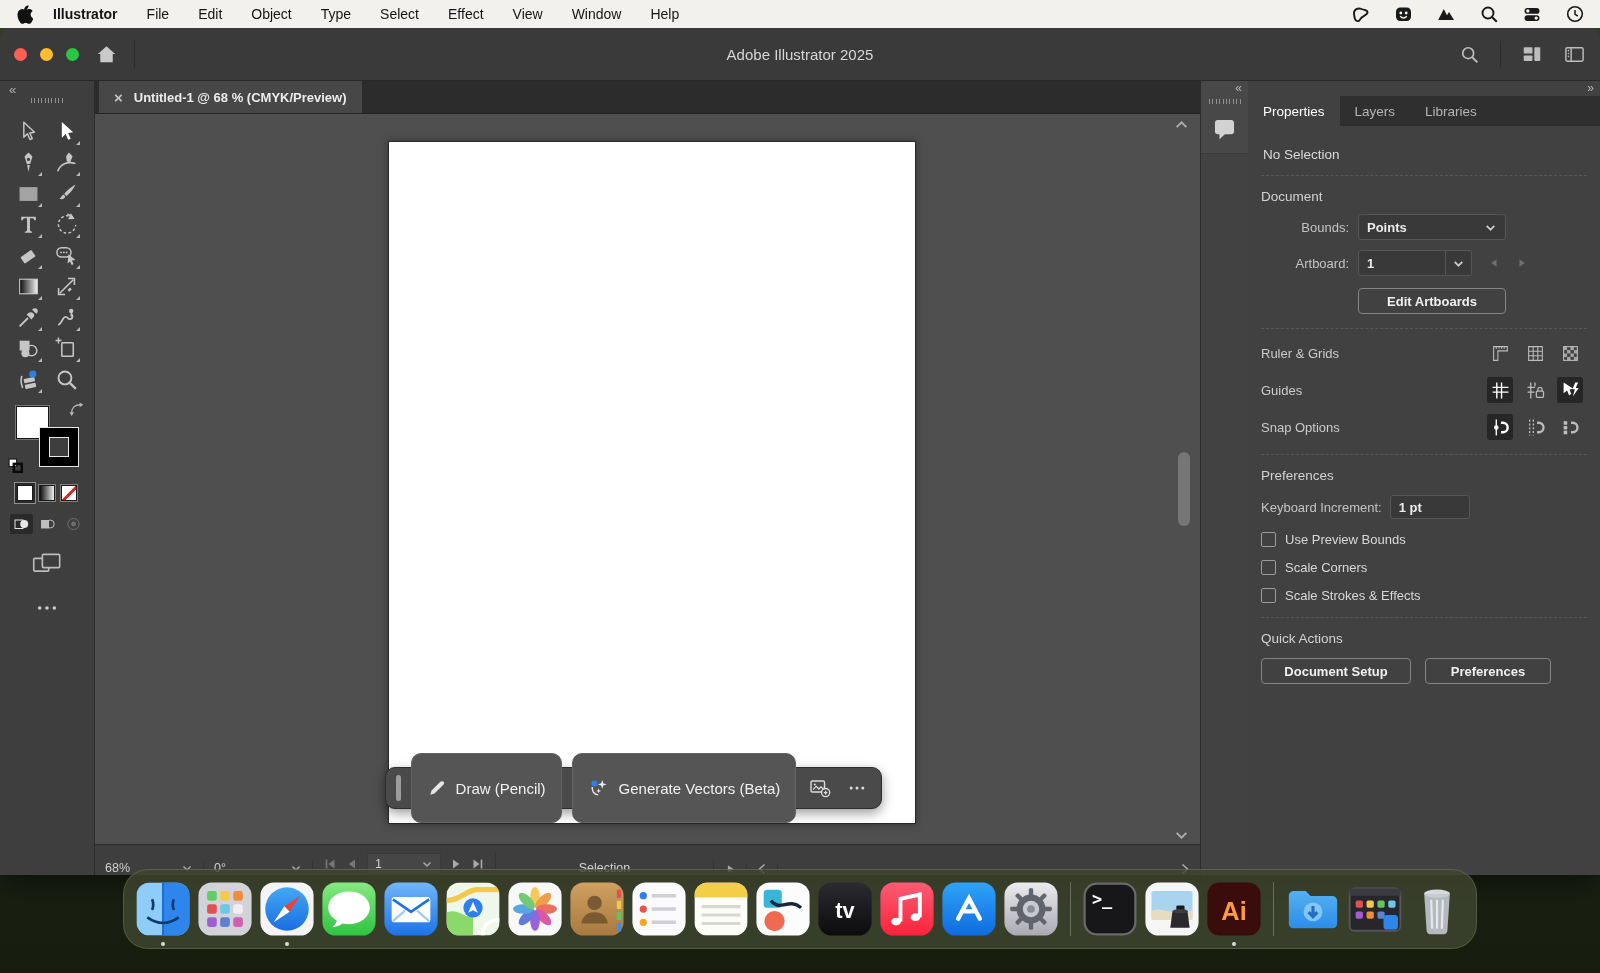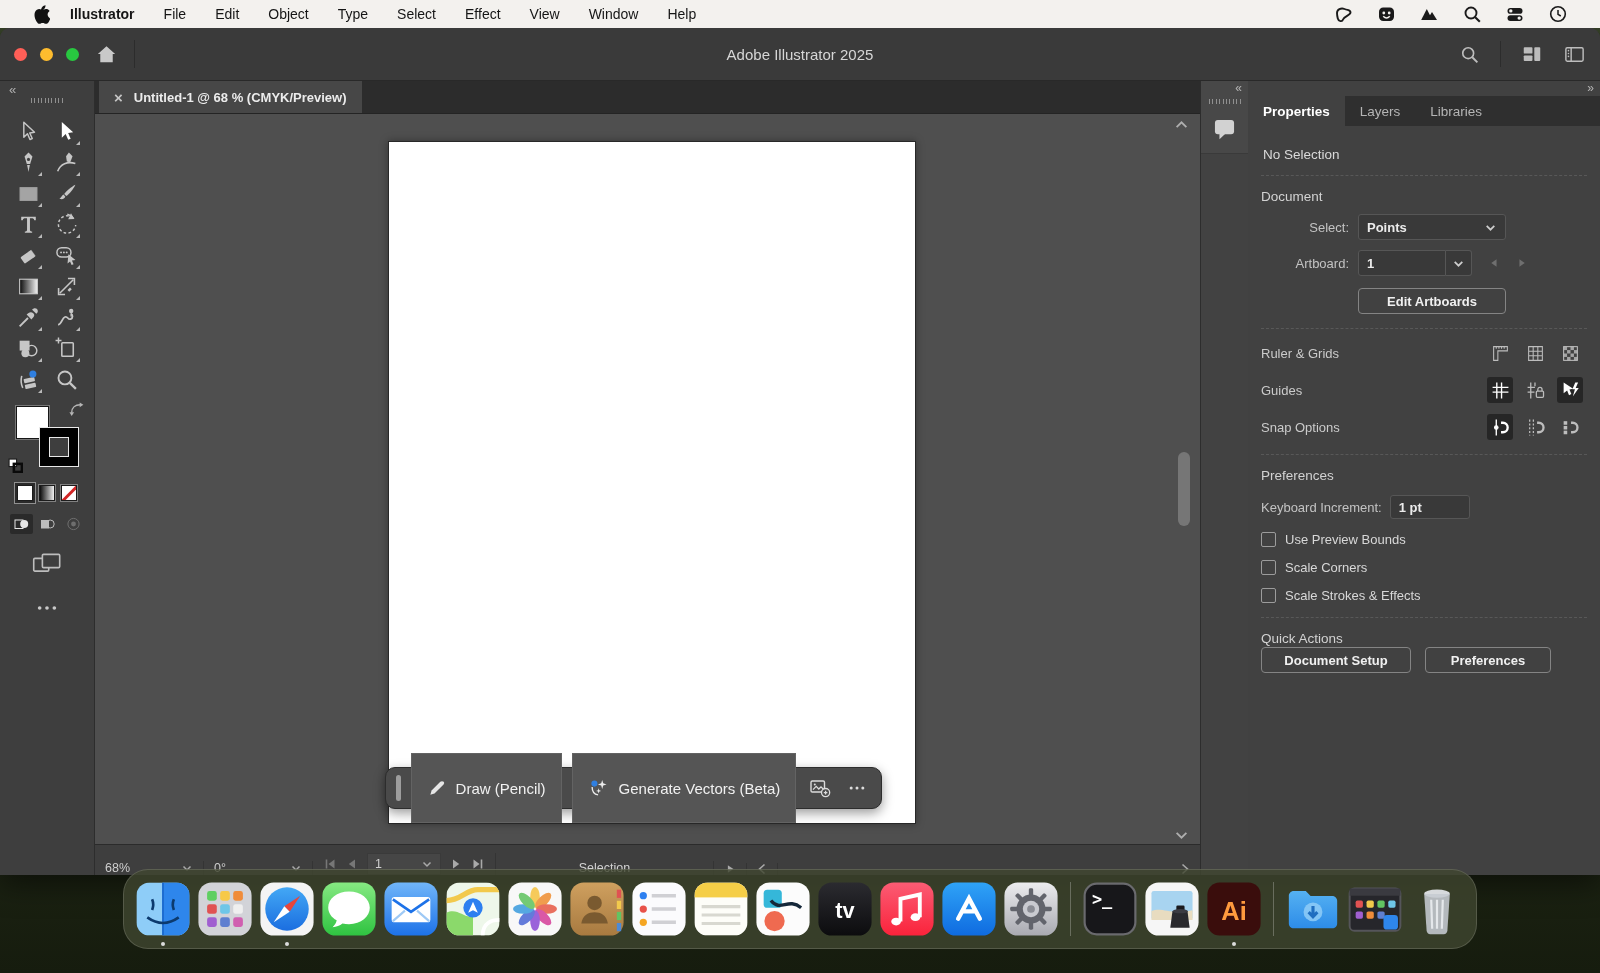--- a/index.html
+++ b/index.html
@@ -4,21 +4,21 @@
 <style>
   html,body{margin:0;padding:0}
   .screen{position:relative;width:1600px;height:973px;overflow:hidden;
     background:linear-gradient(180deg,#39452b 0%,#2d3720 50%,#232b18 72%,#161c0e 100%);
     font-family:"Liberation Sans",sans-serif}
   .icon{display:inline-flex;align-items:center;justify-content:center}
   .icon svg{display:block}
 
   
   .menubar{position:absolute;top:0;left:0;right:0;height:28px;background:#f3f1ee;
-    display:flex;align-items:center;padding:0 33px;font-size:14px;color:#151515;z-index:9}
+    display:flex;align-items:center;padding:0 16px;font-size:14px;color:#151515;z-index:9}
   .mb-app{font-weight:bold;margin-left:20px}
   .menu-item{margin-left:29px;cursor:default}
   .mb-right{margin-left:auto;display:flex;align-items:center;gap:25px;color:#1a1a1a}
 
   
   .window{position:absolute;top:28px;left:0;width:1600px;height:847px;border-radius:10px 10px 0 0;
     overflow:hidden;background:#3e3e3e;box-shadow:0 8px 30px rgba(0,0,0,.55);z-index:2}
   .titlebar{height:52px;background:#3a3a3a;border-bottom:1px solid #292929;display:flex;align-items:center;position:relative;padding:0 14px}
   .tl{width:13px;height:13px;border-radius:50%;margin-right:13px}
   .tb-home{margin-left:16px;color:#c9c9c9}
@@ -60,21 +60,21 @@
   
   .center{width:1105px;display:flex;flex-direction:column;box-sizing:border-box}
   .tabbar{height:32px;background:#2c2c2c;display:flex;border-bottom:1px solid #242424}
   .doc-tab{height:32px;background:#474747;display:flex;align-items:center;padding:0 15px;gap:11px;color:#ececec;font-size:13px;font-weight:bold;margin-left:4px;cursor:default}
   .tab-close{color:#c6c6c6;font-size:15px;line-height:1}
   .canvas{flex:1;background:#4f4f4f;position:relative;overflow:hidden}
   .artboard{position:absolute;left:293px;top:27px;width:528px;height:683px;background:#ffffff;border:1px solid #282828;box-shadow:0 0 8px rgba(0,0,0,.35);box-sizing:border-box}
   .taskbar{position:absolute;left:290px;top:653px;width:497px;height:42px;background:#4a4a4a;border:1px solid #2d2d2d;border-radius:10px;
     box-shadow:0 4px 12px rgba(0,0,0,.4);display:flex;align-items:center;padding:0 10px;gap:10px;box-sizing:border-box}
   .tb-grip{width:5px;height:26px;border-radius:3px;background:#9d9d9d}
-  .task-btn{height:32px;border-radius:0;background:#555555;border:1px solid #636363;display:flex;align-items:center;gap:9px;padding:18px 15px;color:#f1f1f1;font-size:15px;cursor:default;white-space:nowrap}
+  .task-btn{height:32px;border-radius:10px;background:#555555;border:1px solid #636363;display:flex;align-items:center;gap:9px;padding:18px 15px;color:#f1f1f1;font-size:15px;cursor:default;white-space:nowrap}
   .task-icon-btn{width:30px;height:30px;display:flex;align-items:center;justify-content:center;color:#dcdcdc}
   .vscroll-up{position:absolute;right:12px;top:6px;color:#aeaeae}
   .vscroll-thumb{position:absolute;right:10px;top:338px;width:12px;height:74px;border-radius:7px;background:#767676}
   .vscroll-down{position:absolute;right:12px;bottom:4px;color:#aeaeae}
 
   .statusbar{height:30px;background:#3e3e3e;border-top:1px solid #2b2b2b;display:flex;align-items:flex-end;font-size:12.5px;color:#cfcfcf}
   .sb-seg{display:flex;align-items:center;padding:0 10px;border-right:1px solid #343434}
   .sb-between{justify-content:space-between}
   .sb-nav{gap:8px}
   .sb-box{display:flex;align-items:center;justify-content:space-between;background:#464646;border:1px solid #3a3a3a;height:22px;padding:0 7px;box-sizing:border-box}
@@ -91,21 +91,21 @@
   .chev-collapse{position:absolute;right:7px;top:0;color:#b5b5b5;font-size:12px;letter-spacing:-1px}
   .strip .grip{margin-top:3px}
   .strip-btn{margin-top:7px;width:40px;height:34px;display:flex;align-items:center;justify-content:center;color:#d2d2d2}
   .strip-div{width:100%;height:1px;background:#3a3a3a;margin-top:8px}
   .strip-rest{flex:1;width:100%;background:#424242}
 
   .props{width:352px;background:#414141;display:flex;flex-direction:column;box-sizing:border-box}
   .props-head{height:15px;position:relative;background:#414141}
   .ptabs{height:30px;display:flex;background:#2f2f2f}
   .ptab{padding:0 15px;display:flex;align-items:center;font-size:13.5px;color:#b5b5b5;cursor:default}
-  .ptab.active{background:#414141;color:#ffffff;font-weight:bold}
+  .ptab.active{background:#414141;color:#ffffff;font-weight:normal}
   .ptabs-rest{flex:1;background:#2f2f2f}
   .pbody{flex:1;padding:8px 13px;overflow:hidden}
   .p-noselect{padding:13px 2px 13px;color:#dadada;font-size:13.5px;border-bottom:1px dashed #585858}
   .p-section-title{margin-top:13px;color:#d2d2d2;font-size:13.5px}
   .p-row{display:flex;align-items:center;margin-top:10px}
   .p-label{width:97px;text-align:right;color:#c3c3c3;font-size:13px;padding-right:9px;box-sizing:border-box;white-space:nowrap}
   .dropdown{width:148px;height:26px;background:#393939;border:1px solid #565656;border-radius:3px;display:flex;align-items:center;justify-content:space-between;
     padding:0 8px;color:#ebebeb;font-size:13px;font-weight:bold;box-sizing:border-box;cursor:default}
   .ab-box{width:88px;height:26px;background:#393939;border:1px solid #565656;border-radius:3px 0 0 3px;display:flex;align-items:center;padding:0 8px;color:#ebebeb;font-size:13px;font-weight:bold;box-sizing:border-box}
   .ab-chev{width:26px;height:26px;background:#393939;border:1px solid #565656;border-left:none;border-radius:0 3px 3px 0;display:flex;align-items:center;justify-content:center;color:#cdcdcd;box-sizing:border-box}
@@ -115,21 +115,21 @@
   .p-div{border-top:1px dashed #585858;margin-top:14px}
   .ig-row{display:flex;align-items:center;margin-top:11px}
   .ig-label{flex:1;color:#cbcbcb;font-size:13px}
   .ig-btns{display:flex;gap:9px;margin-right:4px}
   .ig-btn{width:26px;height:26px;border-radius:3px;display:flex;align-items:center;justify-content:center;color:#bdbdbd;cursor:default}
   .ig-btn.active{background:#262626;color:#fff}
   .input-sm{width:80px;height:24px;background:#393939;border:1px solid #565656;border-radius:3px;color:#ebebeb;font-size:13px;font-weight:bold;display:flex;align-items:center;padding:0 8px;box-sizing:border-box;margin-left:8px}
   .pref-label{color:#c3c3c3;font-size:13px}
   .check-row{display:flex;align-items:center;gap:9px;margin-top:13px;color:#d8d8d8;font-size:13px;cursor:default}
   .checkbox{width:15px;height:15px;border:1px solid #9c9c9c;border-radius:2px;background:transparent;box-sizing:border-box}
-  .qa-btns{display:flex;gap:14px;margin-top:1px}
+  .qa-btns{display:flex;gap:14px;margin-top:12px}
   .qa-1{width:150px}.qa-2{width:126px}
 
   
   .dock{position:absolute;left:50%;top:869px;transform:translateX(-50%);height:78px;background:rgba(64,70,48,.8);
     border:1px solid rgba(255,255,255,.15);border-radius:25px;display:flex;align-items:center;padding:0 10px;gap:4px;z-index:8}
   .dock-item{width:58px;height:58px;position:relative;cursor:default}
   .dock-item svg{width:58px;height:58px;display:block}
   .dock-divider{width:1px;height:54px;background:rgba(255,255,255,.25);margin:0 6px}
   .dock-dot{position:absolute;left:50%;bottom:-8px;transform:translateX(-50%);width:4px;height:4px;border-radius:50%;background:#dcdcdc}
 </style>
@@ -625,21 +625,21 @@
           <div class="ptabs" id="panel-tabs">
               <div class="ptab active">Properties</div>
               <div class="ptab">Layers</div>
               <div class="ptab">Libraries</div>
               <div class="ptabs-rest"></div>
             </div>
           <div class="pbody">
             <div class="p-noselect">No Selection</div>
             <div class="p-section-title">Document</div>
             <div class="p-row">
-              <span class="p-label">Select:</span>
+              <span class="p-label">Bounds:</span>
               <div class="dropdown">
                 <span>Points</span>
                 <span class="icon" style="color:#cdcdcd">
                     <svg width="13" height="13" viewBox="0 0 12 12">
                       <path d="M2.5 4.5 L6 8 L9.5 4.5" fill="none" stroke="currentColor" stroke-width="1.6"></path>
                     </svg>
                   </span>
               </div>
             </div>
             <div class="p-row">

